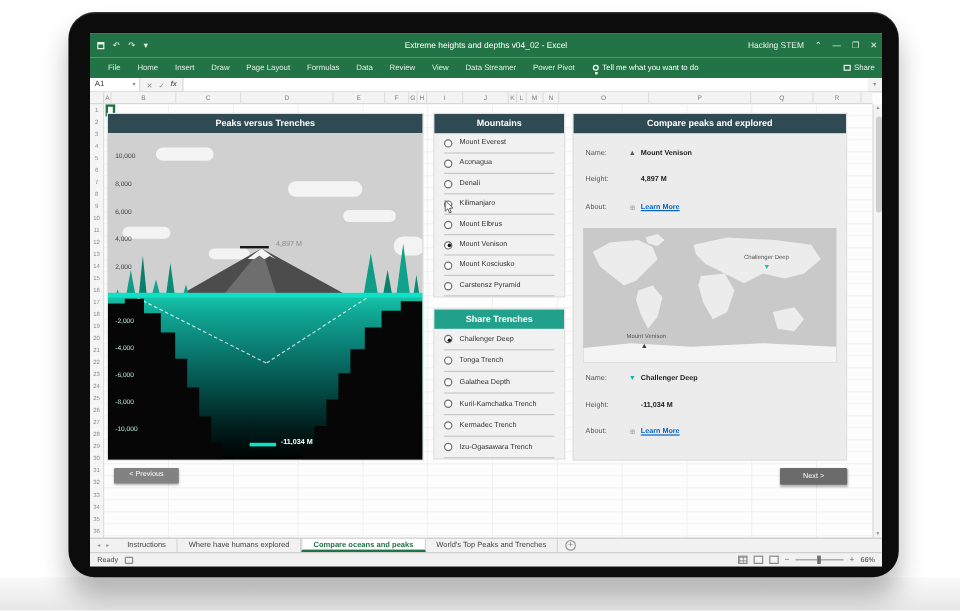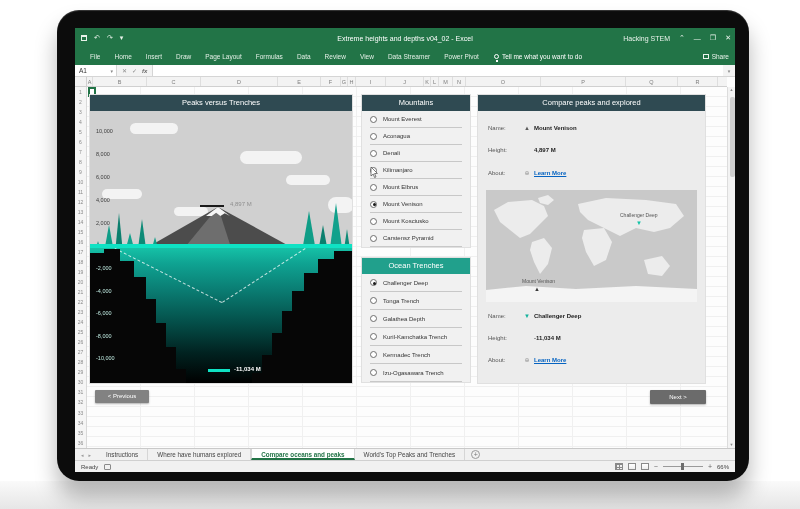--- a/index.html
+++ b/index.html
@@ -70,21 +70,21 @@
   .activecell { position:absolute; left:13px; top:59px; width:8px; height:10px; border:2px solid #217346; background:#fff; }
 
   .vscroll { position:absolute; right:0; top:59px; width:8px; height:361px; background:#f3f3f3; border-left:1px solid #dcdcdc;
     display:flex; flex-direction:column; align-items:center; justify-content:space-between; }
   .vscroll .arr { font-size:4px; color:#8a8a8a; line-height:6px; }
   .vscroll .thumb { position:absolute; top:10px; left:1.5px; width:5px; height:80px; background:#cfcfcf; border-radius:2px; }
 
   
   .chart { position:absolute; left:15px; top:67px; width:262px; height:288px; box-shadow:0 0 0 1px #e0e0e0; }
   .chart-header { position:absolute; left:0; top:0; width:262px; height:16px; background:#2f4a52; color:#fff;
-    font-size:7.5px; font-weight:400; text-align:center; line-height:16px; }
+    font-size:7.5px; font-weight:700; text-align:center; line-height:16px; }
   .sky { position:absolute; left:0; top:16px; width:262px; height:136px; background:#d0d0d0; overflow:hidden; }
   .water { position:absolute; left:0; top:152px; width:262px; height:136px; overflow:hidden;
     background:linear-gradient(180deg,#16c3a8 0%,#0fa392 12%,#0a7c72 32%,#04504a 55%,#012220 78%,#000 100%); }
   .groundline { position:absolute; left:0; top:149px; width:262px; height:4px; background:#0fe2c4; z-index:5; }
   .cloud { position:absolute; background:#f3f3f3; border-radius:8px; }
   .cloud.c1{left:40px;top:12px;width:48px;height:11px;} .cloud.c2{left:150px;top:40px;width:62px;height:13px;}
   .cloud.c3{left:196px;top:64px;width:44px;height:10px;} .cloud.c4{left:12px;top:78px;width:40px;height:10px;}
   .cloud.c5{left:84px;top:96px;width:34px;height:9px;} .cloud.c6{left:238px;top:86px;width:26px;height:16px;}
   .mountain { position:absolute; left:30px; top:96px; width:200px; height:56px;
     clip-path:polygon(49% 0, 0 100%, 100% 100%); background:#4c4c4c; }
@@ -116,21 +116,21 @@
   .axis-neg span:nth-child(5){top:260px;}
   .vdash { position:absolute; border-top:1px dashed rgba(255,255,255,.75); transform-origin:left top; }
   .vdash.left { left:25px; top:1px; width:120px; transform:rotate(26.8deg); }
   .vdash.right { left:132px; top:55px; width:99px; transform:rotate(-33deg); }
   .cliffs { position:absolute; left:0; top:0; width:262px; height:136px; }
   .trench-bar { position:absolute; left:118px; top:122px; width:22px; height:3px; background:#0fe2c4; z-index:7; }
   .trench-label { position:absolute; left:144px; top:119px; font-size:6px; color:#fff; font-weight:600; z-index:7; }
 
   
   .panel { position:absolute; background:#f1f1f1; box-shadow:0 0 0 1px #e0e0e0; }
-  .panel-header { height:16px; color:#fff; font-size:7.5px; font-weight:400; text-align:center; line-height:16px; }
+  .panel-header { height:16px; color:#fff; font-size:7.5px; font-weight:700; text-align:center; line-height:16px; }
   .ph-dark { background:#2f4a52; }
   .ph-teal { background:#21a08c; }
   .mountains-panel { left:287px; top:67px; width:108px; height:152px; }
   .trenches-panel { left:287px; top:230px; width:108px; height:124px; }
   .radio-row { position:relative; display:flex; align-items:center; gap:6px; margin:0 8px;
     border-bottom:1px solid #c8c8c8; }
   .mountains-panel .radio-row { height:17px; }
   .trenches-panel .radio-row { height:18px; }
   .radio { width:7px; height:7px; border:1px solid #6d6d6d; border-radius:50%; background:#fff; position:relative; flex:none; }
   .selected .radio::after { content:""; position:absolute; left:1.5px; top:1.5px; width:3px; height:3px; border-radius:50%; background:#1a1a1a; }
@@ -403,21 +403,21 @@
           <span class="radio"></span>
           <span class="radio-label">Carstensz Pyramid</span>
         </div>
         </div>
       <svg class="cursor-svg" style="left:8px; top:72px;" width="8" height="12" viewBox="0 0 8 12">
         <path d="M1,0 L1,9 L3.2,7 L4.6,10.5 L6,9.9 L4.6,6.6 L7.4,6.4 Z" fill="#fff" stroke="#444" stroke-width="0.7"></path>
       </svg>
     </div>
 
     <div class="panel trenches-panel">
-      <div class="panel-header ph-teal">Ocean Trenches</div>
+      <div class="panel-header ph-teal">Share Trenches</div>
       <div>
 
       <div class="radio-row selected">
           <span class="radio"></span>
           <span class="radio-label">Challenger Deep</span>
         </div>
           <div class="radio-row">
           <span class="radio"></span>
           <span class="radio-label">Tonga Trench</span>
         </div>

